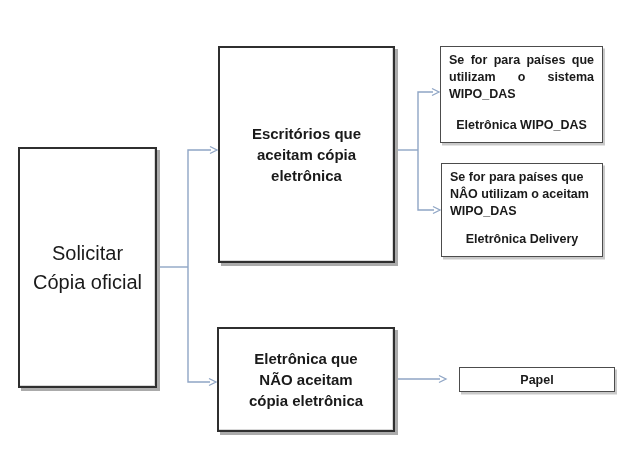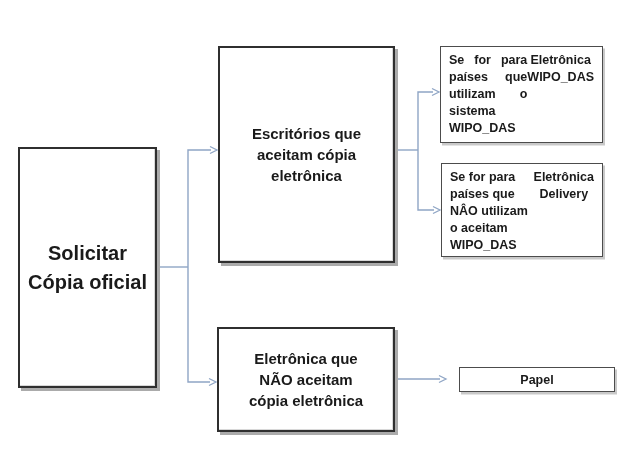--- a/index.html
+++ b/index.html
@@ -26,35 +26,35 @@
     box-shadow:3px 3px 0 #ababab, inset -1px -1px 0 #d8d8d8;
   }
   .thin-border{
     border:1.5px solid #4c4c4c;
     box-shadow:2px 2.5px 0 #c9c9c9;
   }
   .node-root{
     left:18px;top:147px;width:139px;height:241px;
     font-size:20px;line-height:1.45;
     white-space:pre-line;
-    font-weight:700;
+    font-weight:400;
   }
   .node-accept{
     left:218px;top:40px;width:177px;height:217px;
     font-size:15px;font-weight:bold;line-height:1.4;
     padding:0 16px;
     margin-top:6px;
   }
   .node-not-accept{
     left:217px;top:327px;width:178px;height:105px;
     font-size:15px;font-weight:bold;line-height:1.4;
     padding:0 26px;
   }
   .cond-box{
-    flex-direction:row;
+    flex-direction:column;
     align-items:stretch;
     justify-content:space-between;
     font-size:12.5px;font-weight:bold;line-height:17px;
     padding:5px 8px 8px 8px;
     text-align:left;
   }
   .node-das{left:440px;top:46px;width:163px;height:97px;}
   .node-no-das{left:441px;top:163px;width:162px;height:94px;}
   .cond-text-justify{margin:0;text-align:justify;}
   .cond-text-left{margin:0;text-align:left;}

